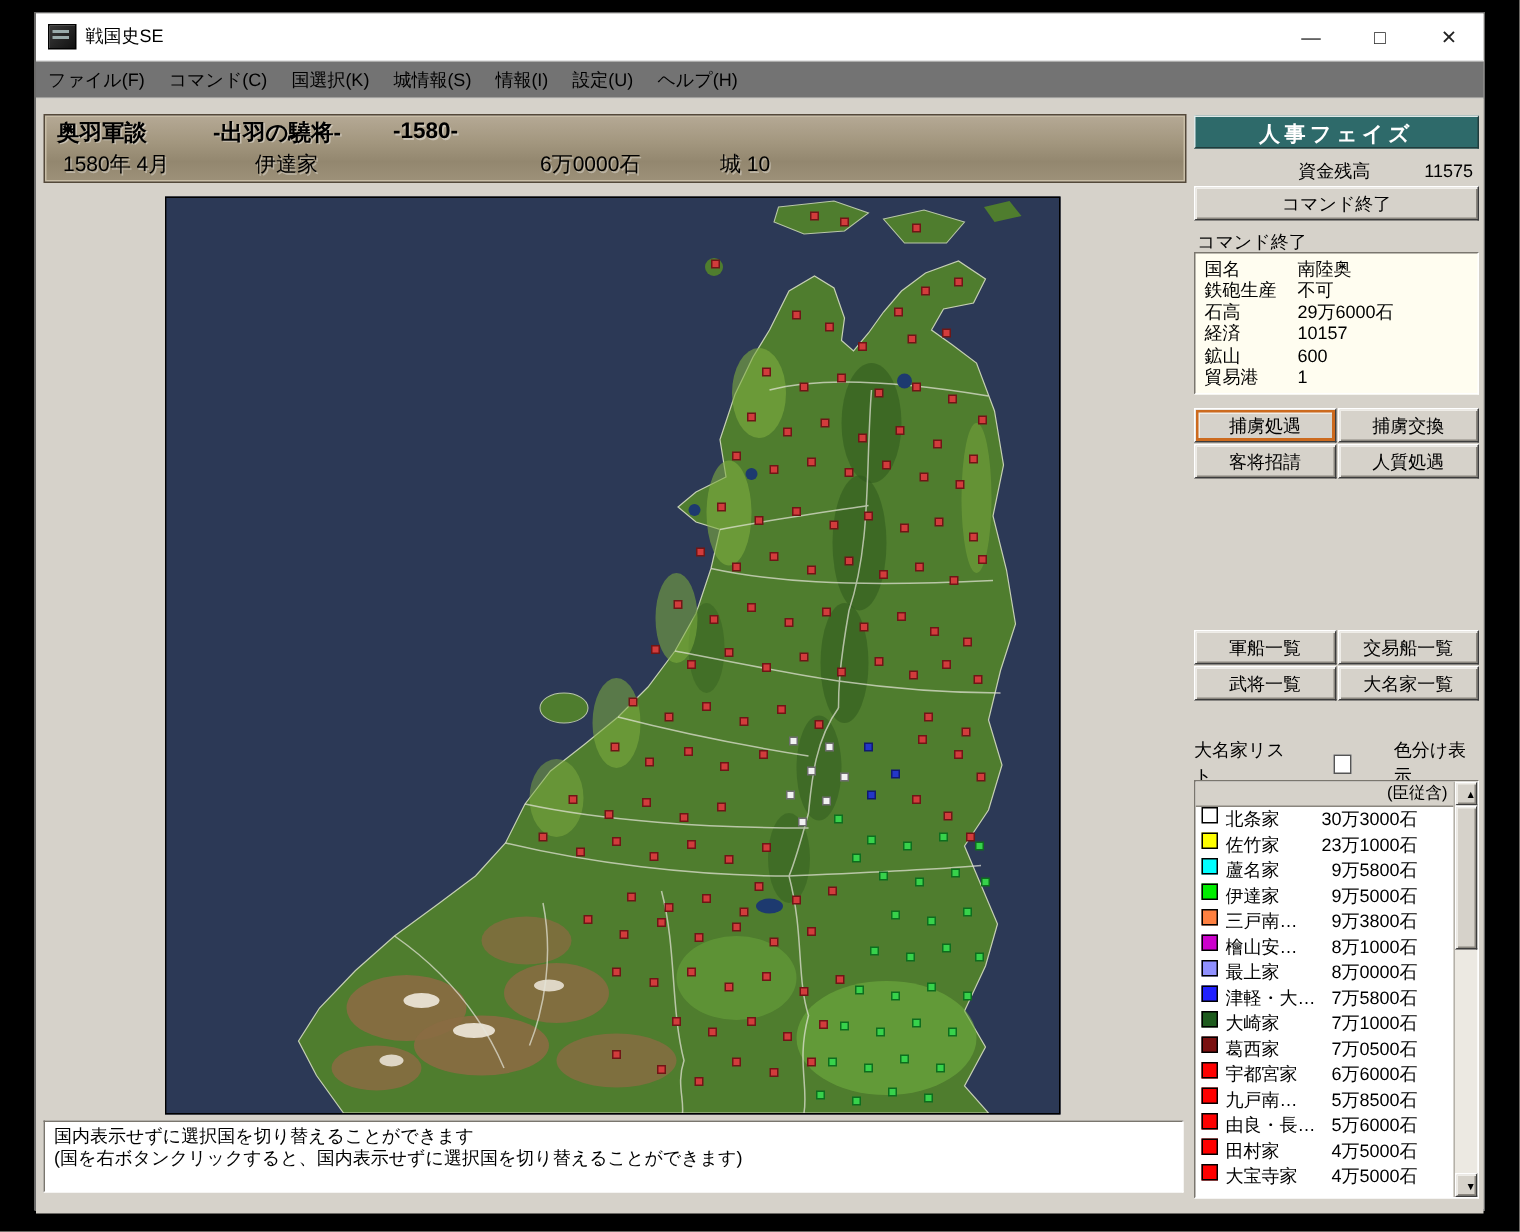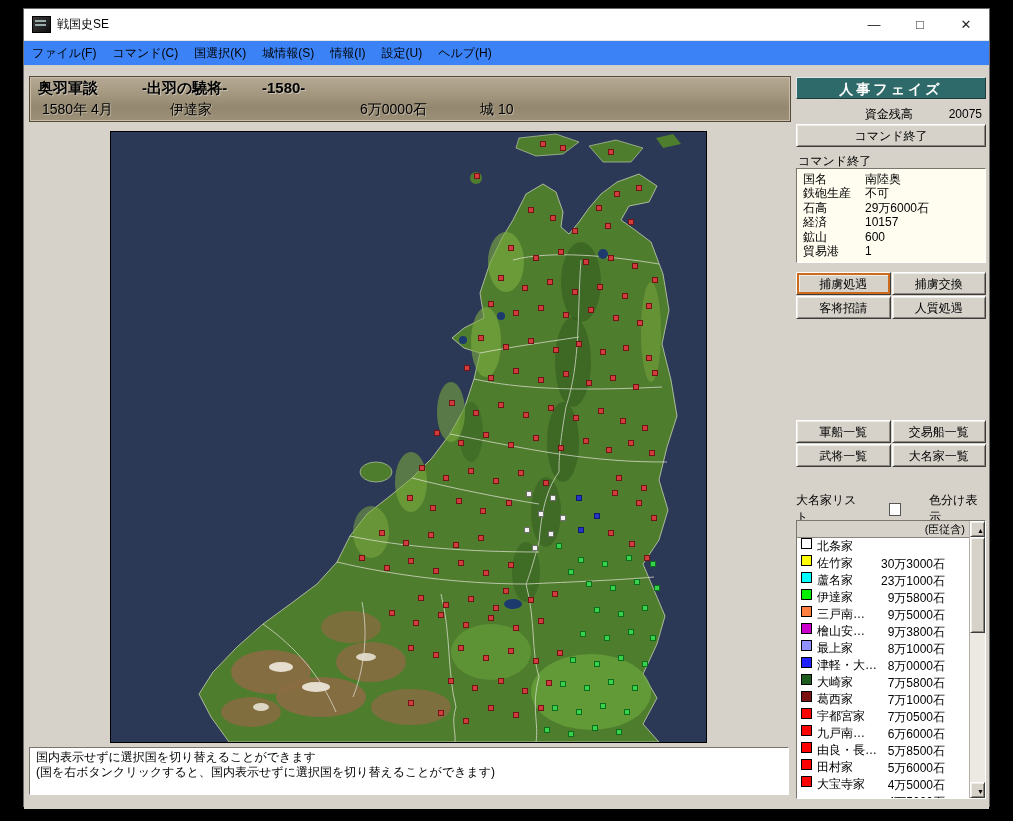--- a/index.html
+++ b/index.html
@@ -9,21 +9,21 @@
        border:1px solid #6a6a6a;box-sizing:border-box;}
   
   .titlebar{height:31px;background:#ffffff;display:flex;align-items:center;border-bottom:1px solid #e4e4e4;}
   .app-icon{width:17px;height:15px;margin:0 6px 0 8px;background:linear-gradient(135deg,#3a3a3a,#111);
        border:1px solid #000;position:relative;}
   .app-icon:after{content:"";position:absolute;left:2px;top:3px;width:11px;height:2px;background:#9aa;box-shadow:0 4px 0 #9aa;}
   .title-text{font-size:12px;}
   .win-controls{margin-left:auto;display:flex;height:100%;}
   .ctrl{width:46px;height:100%;display:flex;align-items:center;justify-content:center;font-size:13px;color:#222;}
   
-  .menubar{height:24px;background:#3b82f6;display:flex;align-items:center;border-bottom:1px solid #cfcdc8;font-size:12px;}
+  .menubar{height:24px;background:#737373;display:flex;align-items:center;border-bottom:1px solid #cfcdc8;font-size:12px;}
   .menu-item{padding:3px 8px;}
   
   .content{position:relative;height:743px;background:#d6d2ca;}
   
   .header-bar{position:absolute;left:5px;top:10px;width:762px;height:46px;box-sizing:border-box;
       background:linear-gradient(180deg,#b5a995 0%,#a3977f 40%,#93876f 70%,#9d9179 100%);
       border:1px solid #54493a;box-shadow:inset 0 0 0 1px #c8bda6;}
   .header-bar .r1{position:absolute;top:2px;left:0;width:100%;height:21px;font-size:15px;font-weight:bold;
       text-shadow:1px 1px 0 rgba(255,255,255,.4);}
   .header-bar .r2{position:absolute;top:24px;left:0;width:100%;height:20px;font-size:14px;
@@ -59,21 +59,21 @@
   .hl{box-shadow:inset 0 0 0 2px #cc6a1e, inset 3px 3px 0 #efede8;}
   .daimyo-label-row{margin-top:34px;display:flex;align-items:center;height:16px;gap:24px;}
   .daimyo-label-row .cb{width:11px;height:11px;background:#fff;border:1px solid #555;margin:0 4px 0 auto;}
   .listbox{margin-top:3px;height:279px;background:#fff;border:1px solid;box-sizing:border-box;
       border-color:#7a766e #ffffff #ffffff #7a766e;position:relative;overflow:hidden;}
   .list-header{height:17px;line-height:17px;background:#d6d2ca;border-bottom:1px solid #8a867e;
       font-size:11px;text-align:right;padding-right:20px;box-sizing:border-box;}
   .drow{height:17px;display:flex;align-items:flex-start;}
   .drow .sw{width:11px;height:11px;border:1px solid #000;margin-left:4px;flex:none;box-sizing:border-box;}
   .drow .nm{margin-left:5px;width:72px;white-space:nowrap;overflow:hidden;}
-  .drow .kv{flex:1;text-align:right;padding-right:40px;white-space:nowrap;margin-top:18px;}
+  .drow .kv{flex:1;text-align:right;padding-right:40px;white-space:nowrap;}
   .scroll{position:absolute;right:0;top:0;width:16px;height:100%;background:#ece9e2;border-left:1px solid #b4b0a8;box-sizing:border-box;}
   .sbtn{position:absolute;left:0;width:15px;height:16px;font-size:7px;line-height:15px;}
   .sthumb{position:absolute;left:0;top:16px;width:15px;height:96px;}
 </style>
 </head>
 <body>
 
 <div class="win">
 
   <div class="titlebar">
@@ -356,21 +356,21 @@
     <div class="status-box">
       <div>国内表示せずに選択国を切り替えることができます</div>
       <div>(国を右ボタンクリックすると、国内表示せずに選択国を切り替えることができます)</div>
     </div>
 
     <div class="panel">
       <div class="phase">人事フェイズ</div>
 
       <div class="funds-row">
         <span class="lab">資金残高</span>
-        <span>20075</span>
+        <span>11575</span>
       </div>
 
       <button class="btn3d cmd-end">コマンド終了</button>
 
       <div class="sec-label">コマンド終了</div>
 
       <div class="info-box">
         <div class="info-row">
             <span class="lab">国名</span>
             <span>南陸奥</span>

